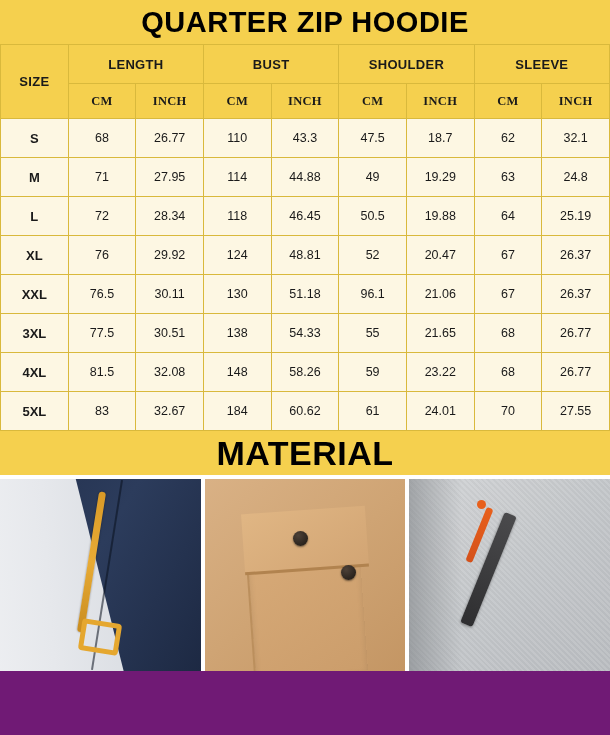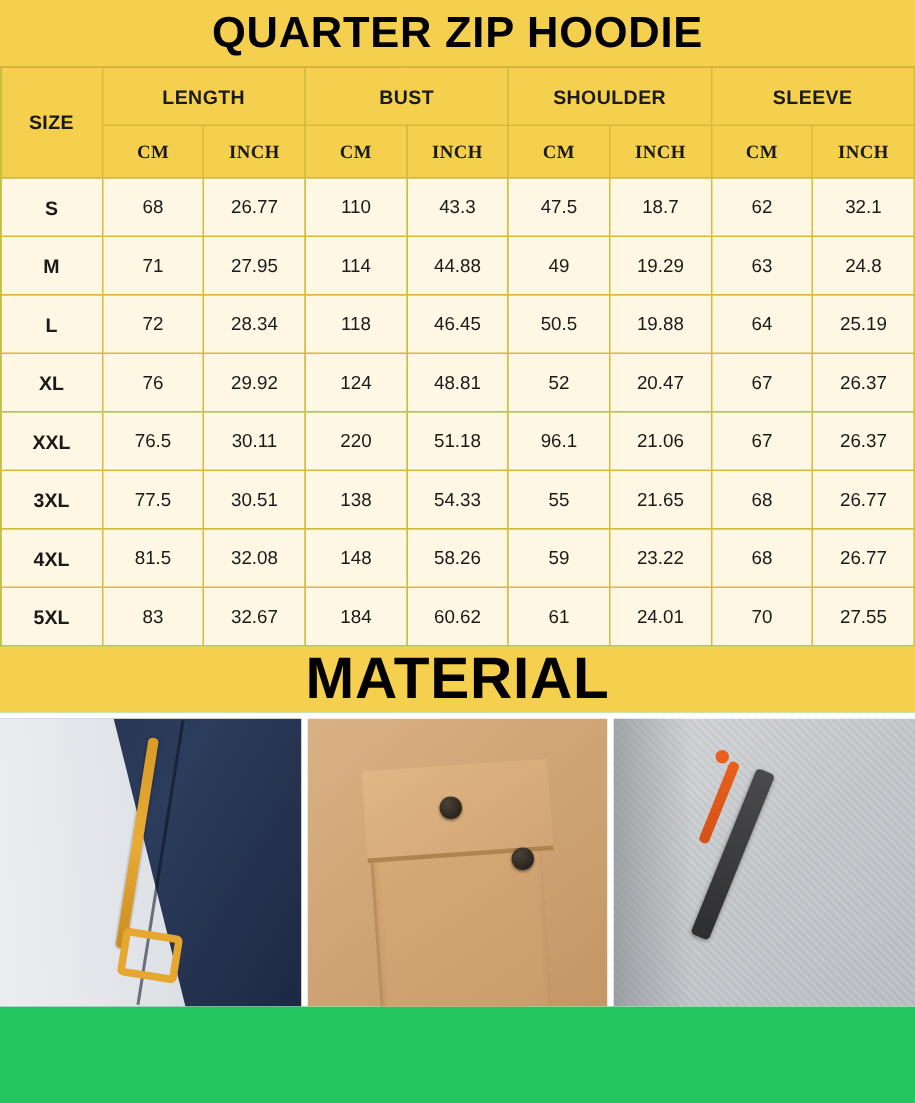--- a/index.html
+++ b/index.html
@@ -11,41 +11,41 @@
     width: 610px;
     height: 735px;
     font-family: "Liberation Sans", sans-serif;
     color: #000000;
     overflow: hidden;
   }
   .page {
     width: 610px;
     height: 735px;
     position: relative;
-    background: #22c55e;
+    background: #701a75;
   }
 
   
   .title-bar {
     background: #f5d04e;
     width: 100%;
     box-sizing: border-box;
     text-align: center;
     font-weight: bold;
     letter-spacing: 0.5px;
   }
   #title-main {
     height: 44px;
     line-height: 44px;
     font-size: 29px;
   }
   #title-material {
     height: 44px;
     line-height: 44px;
-    font-size: 39px;
+    font-size: 34px;
   }
 
   
   table.size-table {
     border-collapse: collapse;
     width: 100%;
     table-layout: fixed;
   }
   table.size-table td, table.size-table th {
     border: 1px solid #d9b93c;
@@ -302,21 +302,21 @@
         <td class="val">48.81</td>
         <td class="val">52</td>
         <td class="val">20.47</td>
         <td class="val">67</td>
         <td class="val">26.37</td>
       </tr>
       <tr>
         <td class="size-cell">XXL</td>
         <td class="val">76.5</td>
         <td class="val">30.11</td>
-        <td class="val">220</td>
+        <td class="val">130</td>
         <td class="val">51.18</td>
         <td class="val">96.1</td>
         <td class="val">21.06</td>
         <td class="val">67</td>
         <td class="val">26.37</td>
       </tr>
       <tr>
         <td class="size-cell">3XL</td>
         <td class="val">77.5</td>
         <td class="val">30.51</td>

